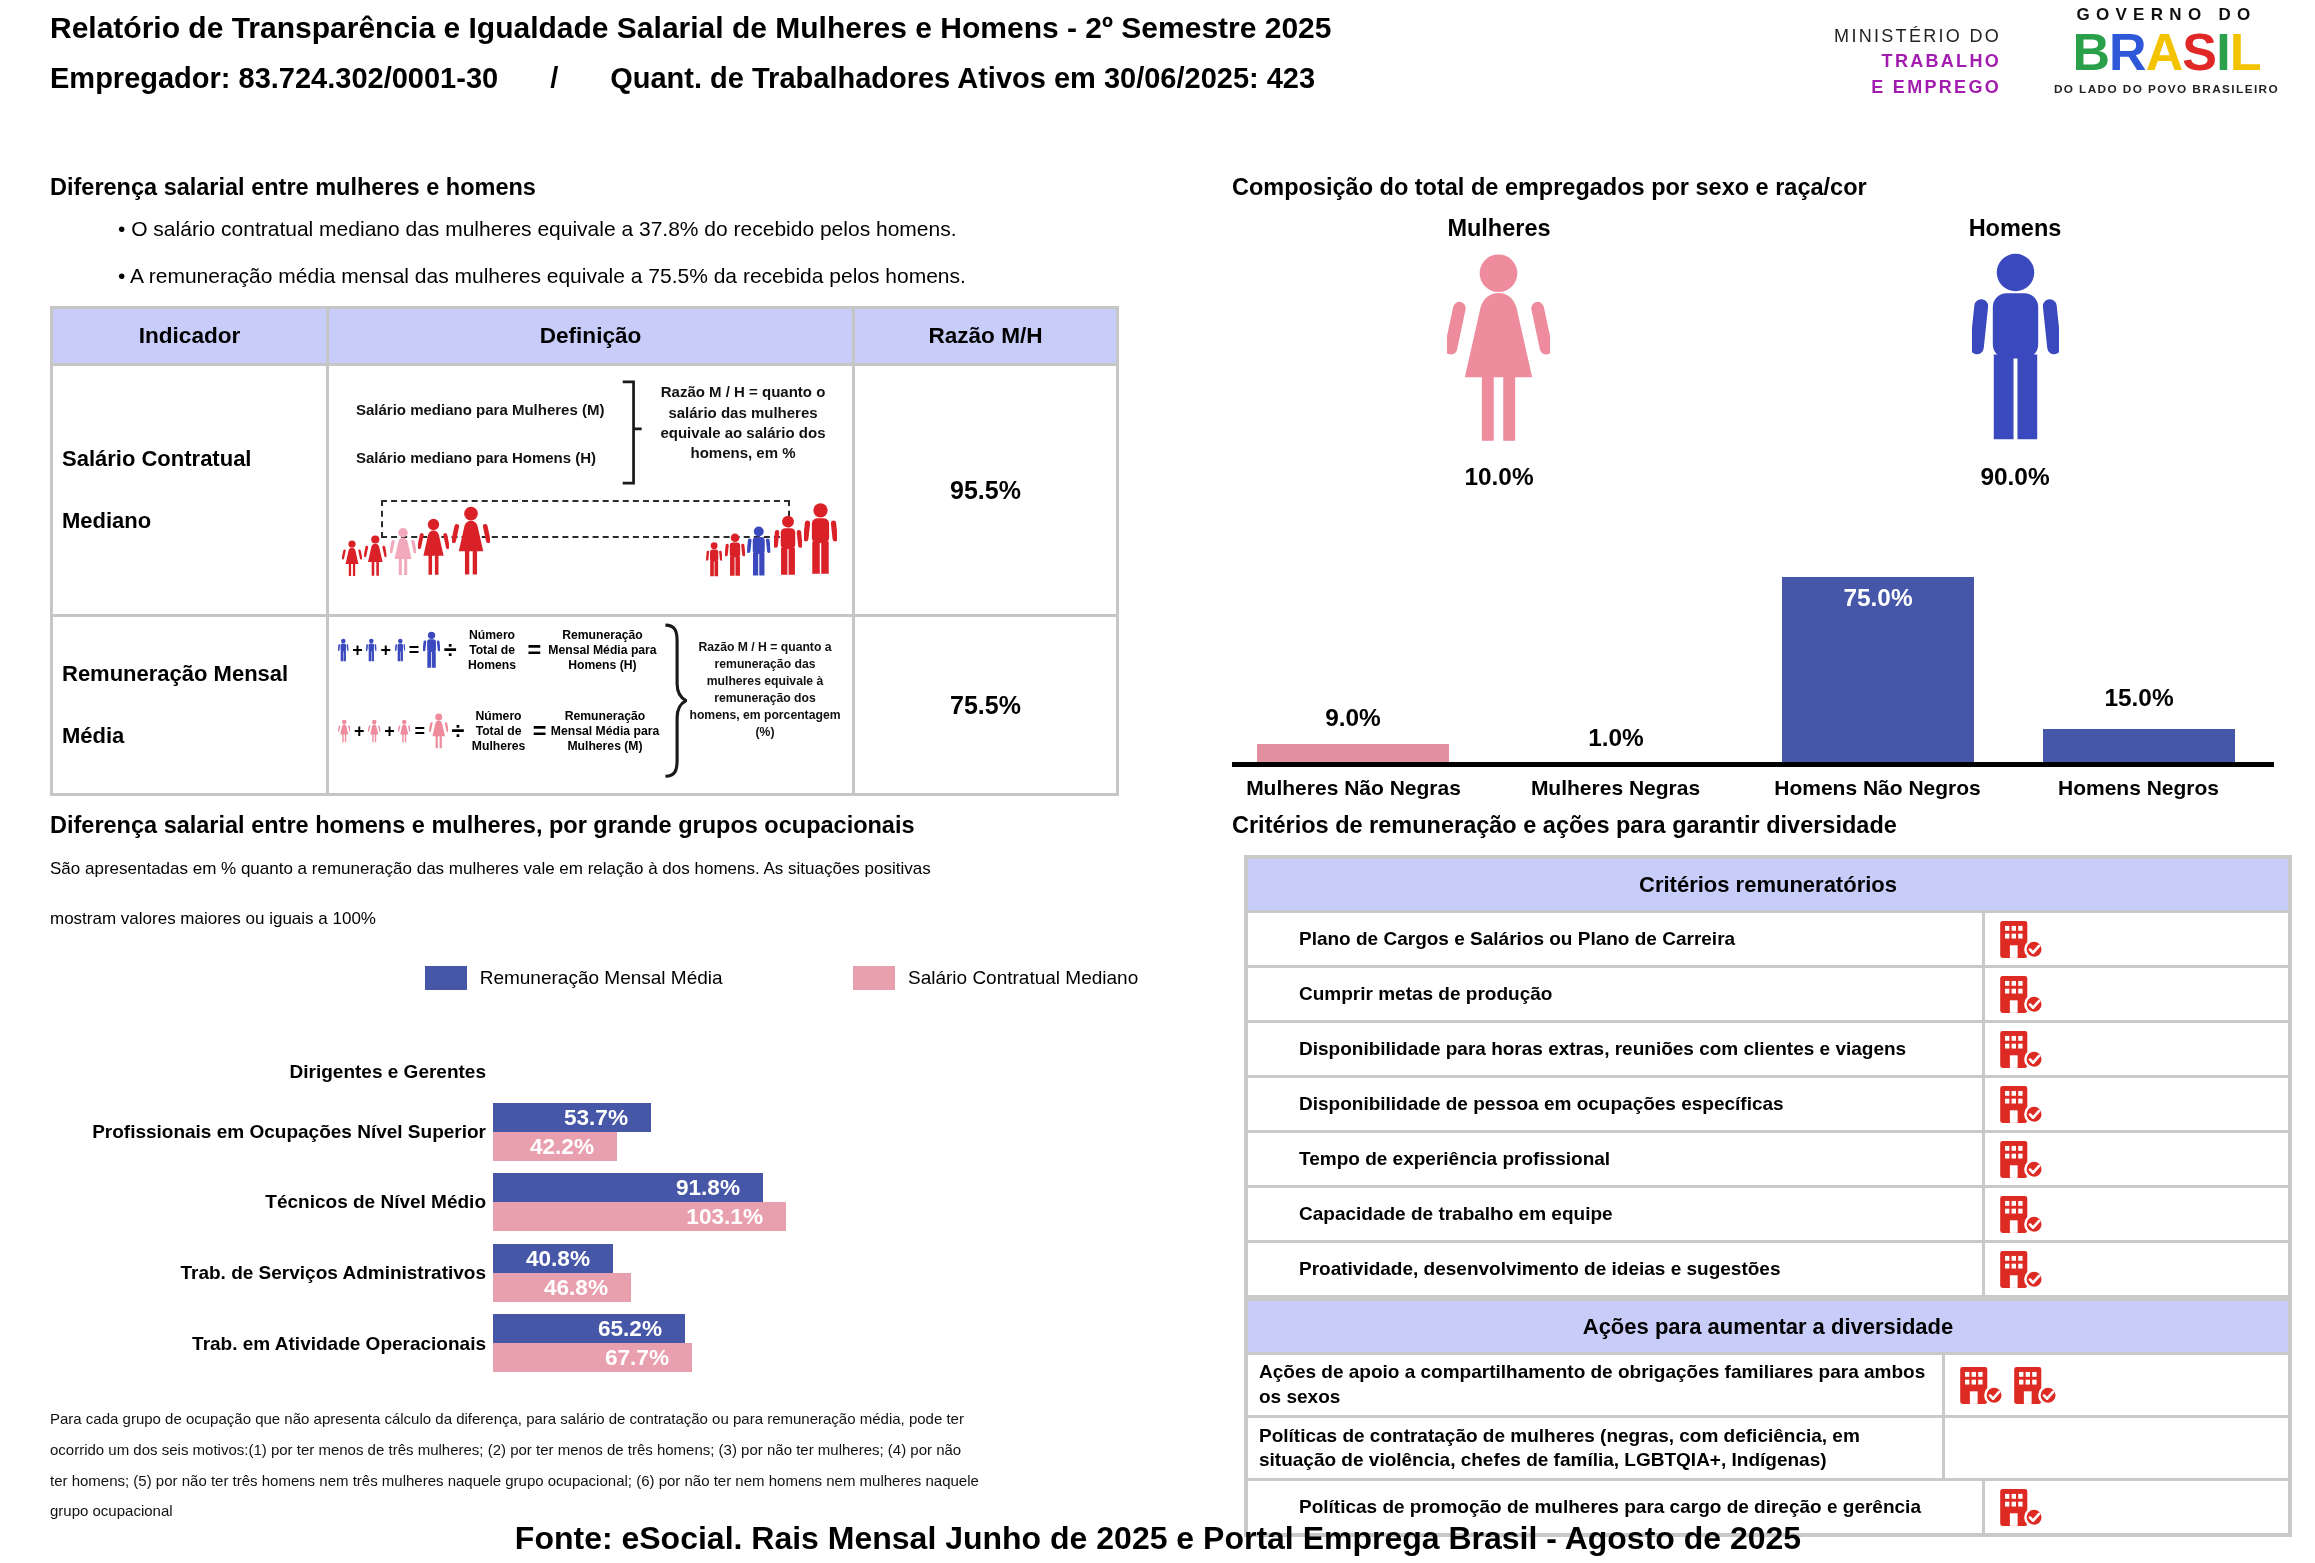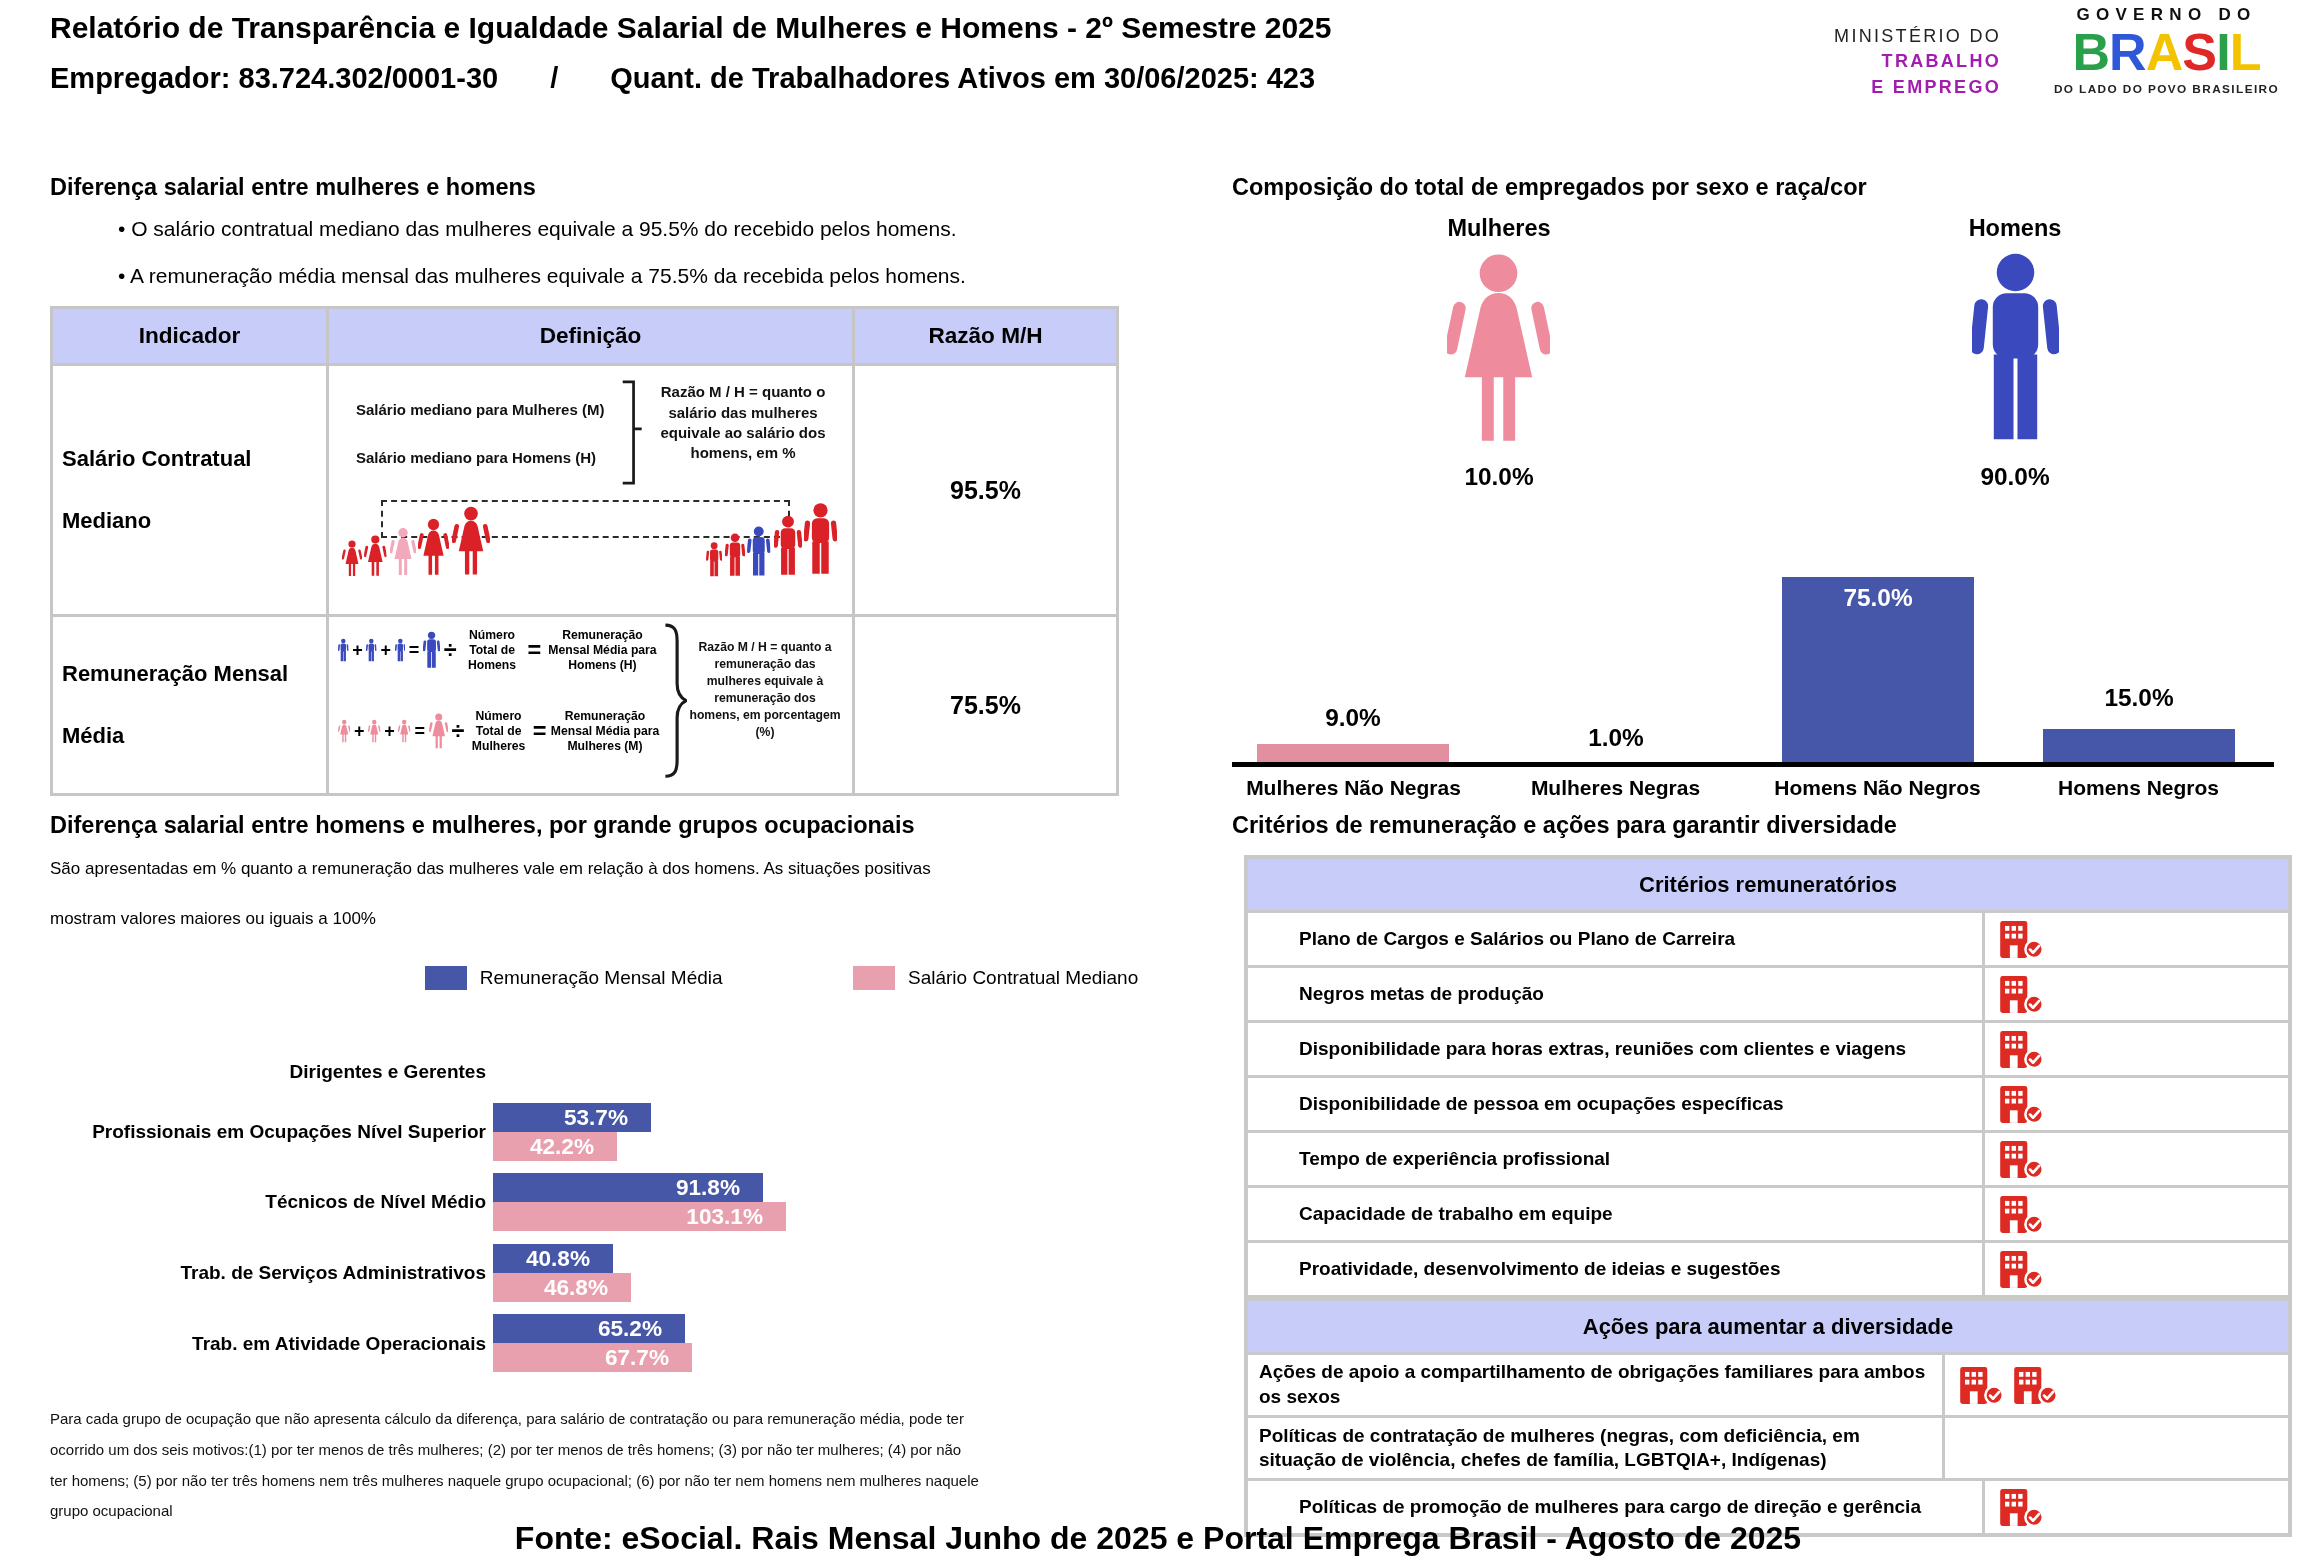--- a/index.html
+++ b/index.html
@@ -126,21 +126,21 @@
     <div class="m2">TRABALHO</div>
     <div class="m3">E EMPREGO</div>
   </div>
   <div class="abs govlogo">
     <div class="gtop">GOVERNO DO</div>
     <div class="gname"><span class="gl-b">B</span><span class="gl-r">R</span><span class="gl-a">A</span><span class="gl-s">S</span><span class="gl-i">I</span><span class="gl-l">L</span></div>
     <div class="gtag">DO LADO DO POVO BRASILEIRO</div>
   </div>
 
   <div class="abs h2" style="left:50px;top:174px;">Diferença salarial entre mulheres e homens</div>
-  <div class="abs bullet" style="left:118px;top:217px;">• O salário contratual mediano das mulheres equivale a 95.5% do recebido pelos homens.</div>
+  <div class="abs bullet" style="left:118px;top:217px;">• O salário contratual mediano das mulheres equivale a 37.8% do recebido pelos homens.</div>
   <div class="abs bullet" style="left:118px;top:264px;">• A remuneração média mensal das mulheres equivale a 75.5% da recebida pelos homens.</div>
 
   <table class="abs t1">
     <tbody>
         <tr>
       <th class="c-ind">Indicador</th>
       <th class="c-def">Definição</th>
       <th class="c-ratio">Razão M/H</th>
     </tr>
     <tr>
@@ -347,21 +347,21 @@
 
     <div class="crow r1">
       <div class="ctext">Plano de Cargos e Salários ou Plano de Carreira</div>
       <div class="cicon">
           <svg width="47" height="41" viewBox="0 0 52 45">
             <use href="#icon-building-check"></use>
           </svg>
         </div>
     </div>
     <div class="crow r1">
-      <div class="ctext">Negros metas de produção</div>
+      <div class="ctext">Cumprir metas de produção</div>
       <div class="cicon">
           <svg width="47" height="41" viewBox="0 0 52 45">
             <use href="#icon-building-check"></use>
           </svg>
         </div>
     </div>
     <div class="crow r1">
       <div class="ctext">Disponibilidade para horas extras, reuniões com clientes e viagens</div>
       <div class="cicon">
           <svg width="47" height="41" viewBox="0 0 52 45">

